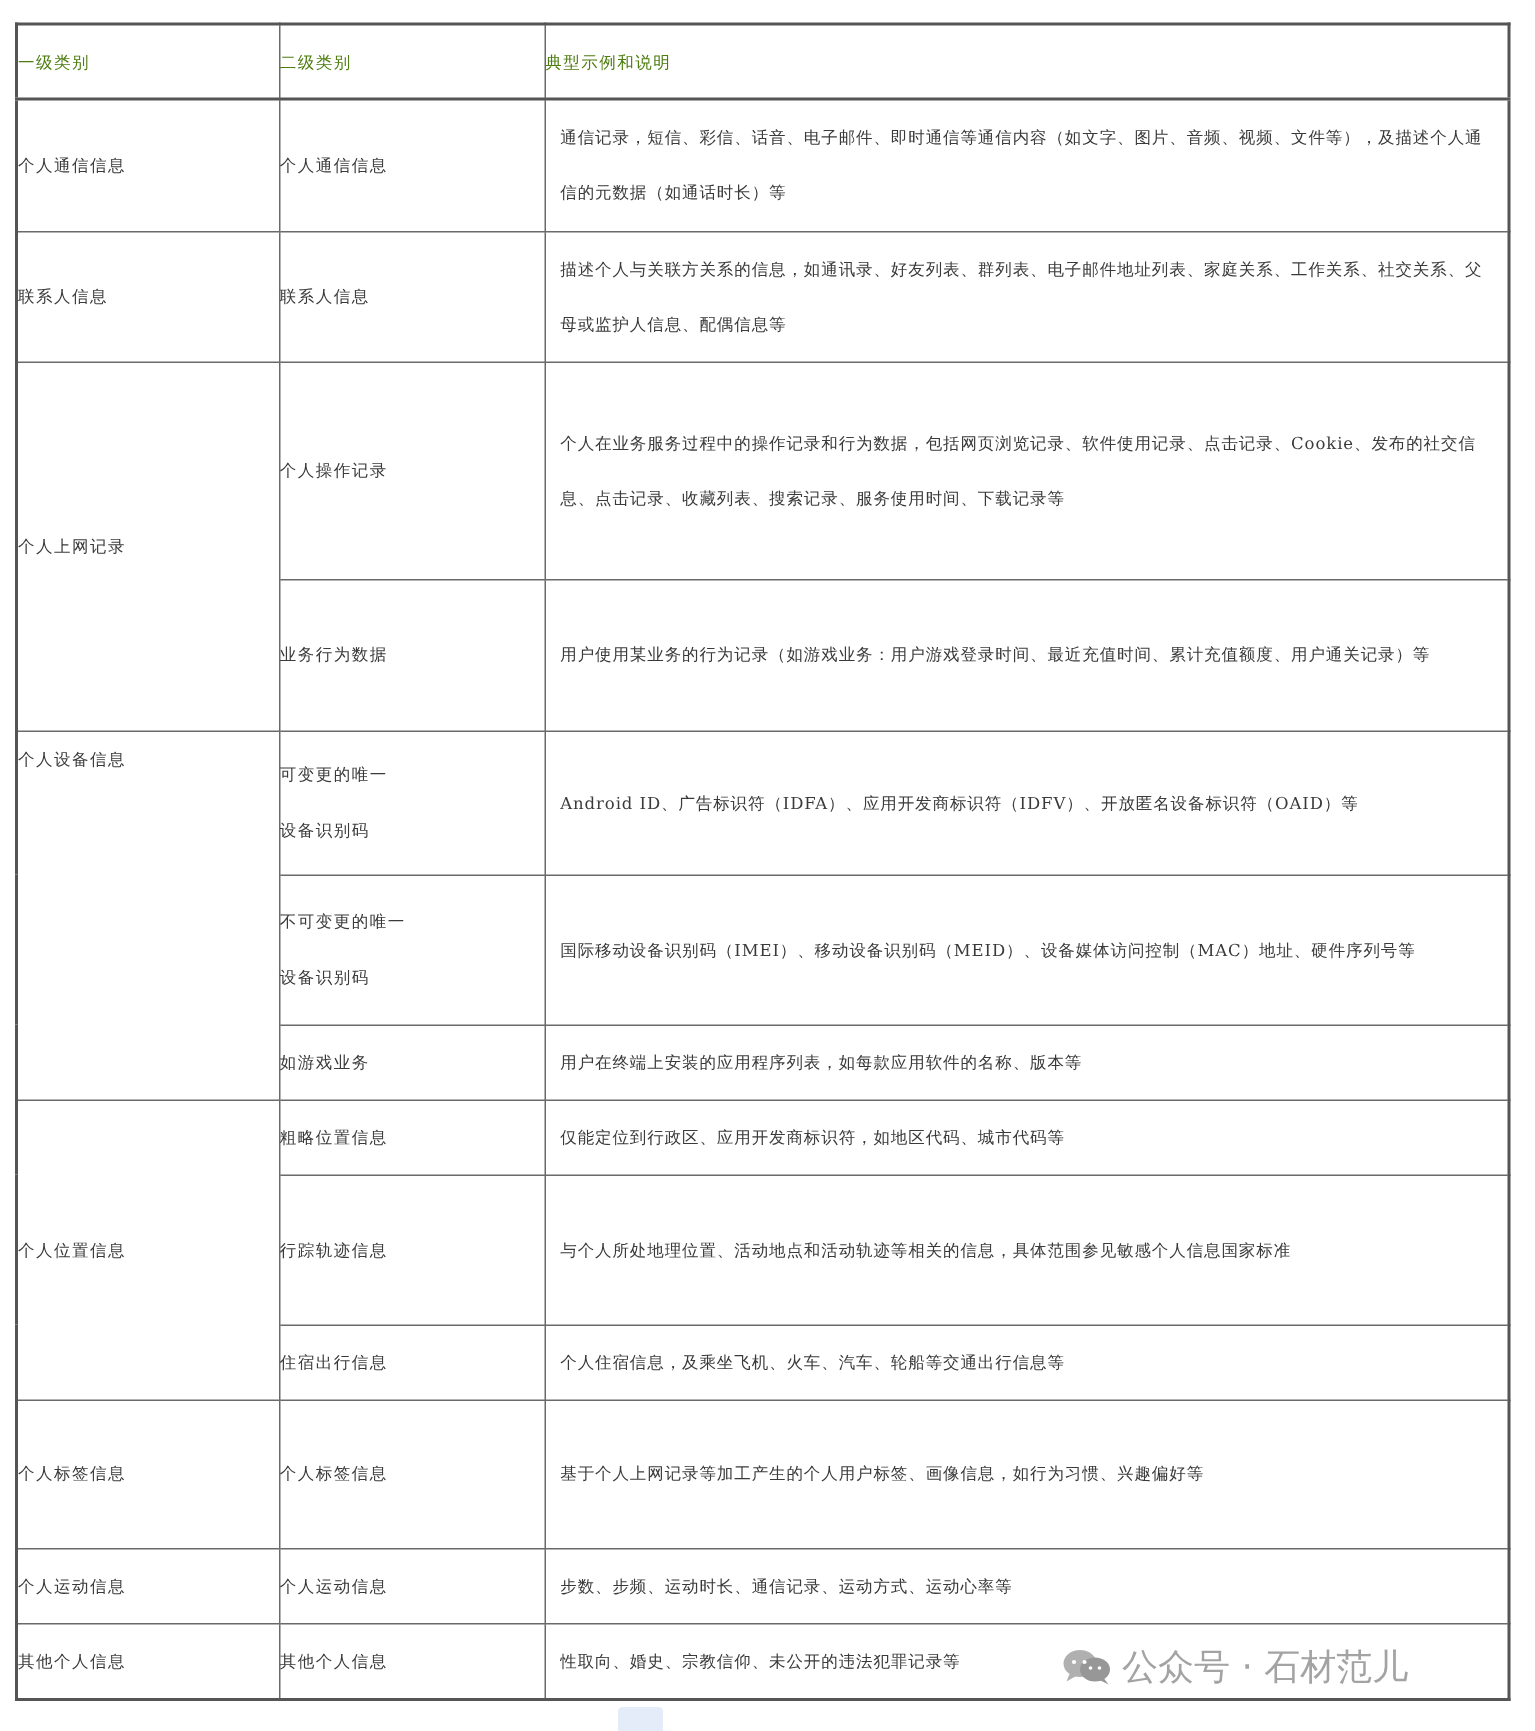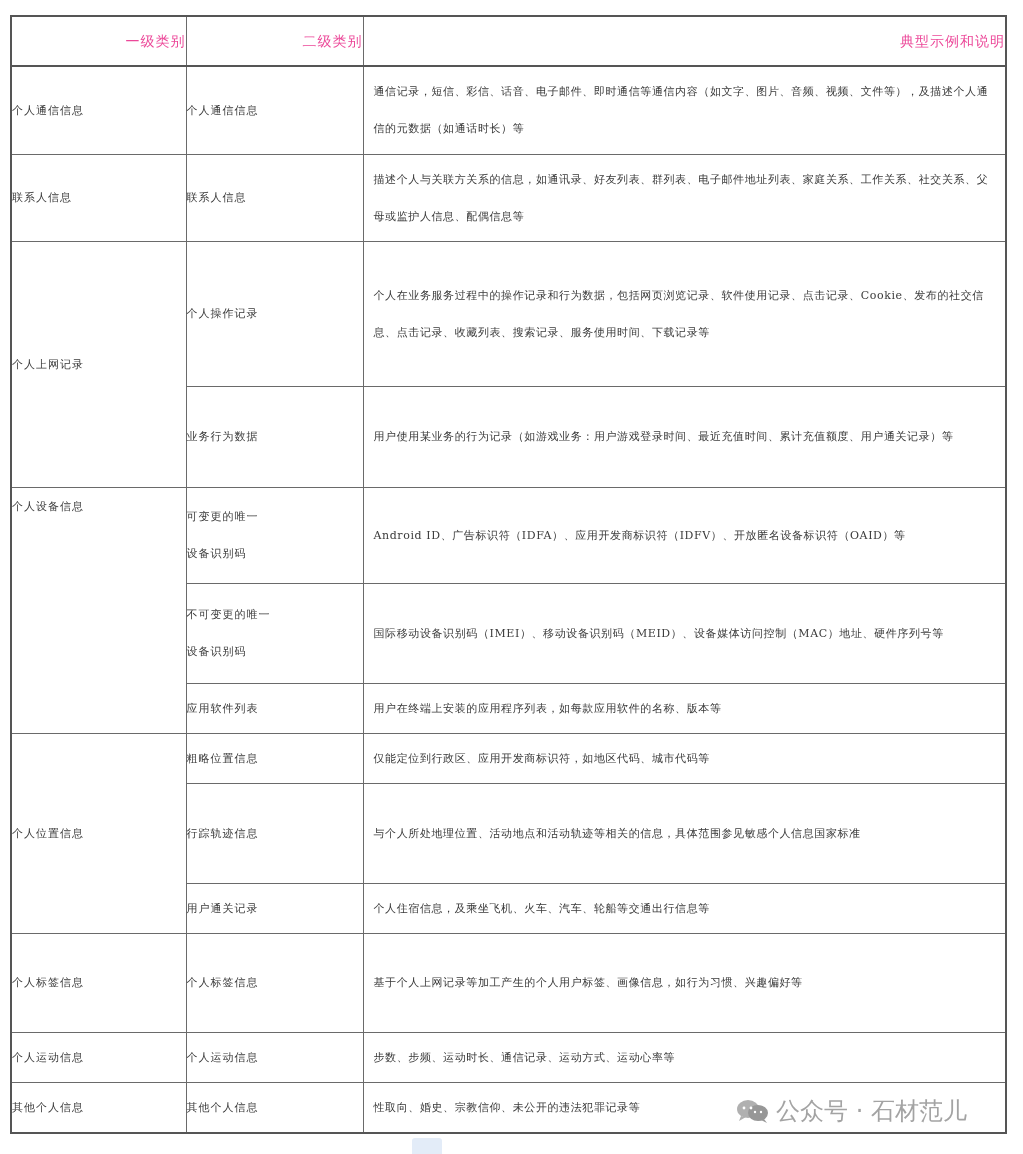--- a/index.html
+++ b/index.html
@@ -18,27 +18,27 @@
   col.c1 { width:175px; }
   col.c2 { width:177px; }
   col.c3 { width:643px; }
   th, td {
     border:1px solid #6a6a6a;
     font-weight:normal;
     font-size:11px;
     line-height:37px;
     padding:0;
   }
-  th { height:48px; text-align:right; color:#ec4899; font-size:14px; letter-spacing:1px; }
+  th { height:48px; text-align:left; color:#4d7c0f; font-size:11px; letter-spacing:1px; }
   thead tr { border-bottom:2px solid #555; }
   td.cat { text-align:left; vertical-align:middle; letter-spacing:1px; }
   td.desc { text-align:left; padding:6px 10px 6px 10px; letter-spacing:0.6px; vertical-align:middle; }
   td.sub2 { line-height:37px; }
   .watermark {
-    position:absolute; left:736px; top:1093px; height:36px;
+    position:absolute; left:708px; top:1093px; height:36px;
     display:flex; align-items:center; gap:6px;
     font-family:"DejaVu Sans","Liberation Sans",sans-serif;
     font-size:24px; color:#9a9a9a; opacity:0.9;
   }
   .wm-icon {
     width:34px; height:26px; position:relative;
   }
   .bottom-blob {
     position:absolute; left:412px; top:1138px; width:30px; height:16px;
     background:#e3ecf8; border-radius:3px 3px 0 0;
@@ -94,35 +94,35 @@
       <td class="desc">Android ID、广告标识符（IDFA）、应用开发商标识符（IDFV）、开放匿名设备标识符（OAID）等</td>
     </tr>
     <tr style="height:100px;">
       <td class="cat sub2">
         <div>不可变更的唯一</div>
         <div>设备识别码</div>
       </td>
       <td class="desc">国际移动设备识别码（IMEI）、移动设备识别码（MEID）、设备媒体访问控制（MAC）地址、硬件序列号等</td>
     </tr>
     <tr style="height:48px;">
-      <td class="cat">应用软件列表</td>
+      <td class="cat">如游戏业务</td>
       <td class="desc">用户在终端上安装的应用程序列表，如每款应用软件的名称、版本等</td>
     </tr>
 
     <tr style="height:48px;">
       <td class="cat" rowspan="3">个人位置信息</td>
       <td class="cat">粗略位置信息</td>
       <td class="desc">仅能定位到行政区、应用开发商标识符，如地区代码、城市代码等</td>
     </tr>
     <tr style="height:100px;">
       <td class="cat">行踪轨迹信息</td>
       <td class="desc">与个人所处地理位置、活动地点和活动轨迹等相关的信息，具体范围参见敏感个人信息国家标准</td>
     </tr>
     <tr style="height:48px;">
-      <td class="cat">用户通关记录</td>
+      <td class="cat">住宿出行信息</td>
       <td class="desc">个人住宿信息，及乘坐飞机、火车、汽车、轮船等交通出行信息等</td>
     </tr>
 
     <tr style="height:99px;">
       <td class="cat">个人标签信息</td>
       <td class="cat">个人标签信息</td>
       <td class="desc">基于个人上网记录等加工产生的个人用户标签、画像信息，如行为习惯、兴趣偏好等</td>
     </tr>
 
     <tr style="height:48px;padding-left:48px;">

